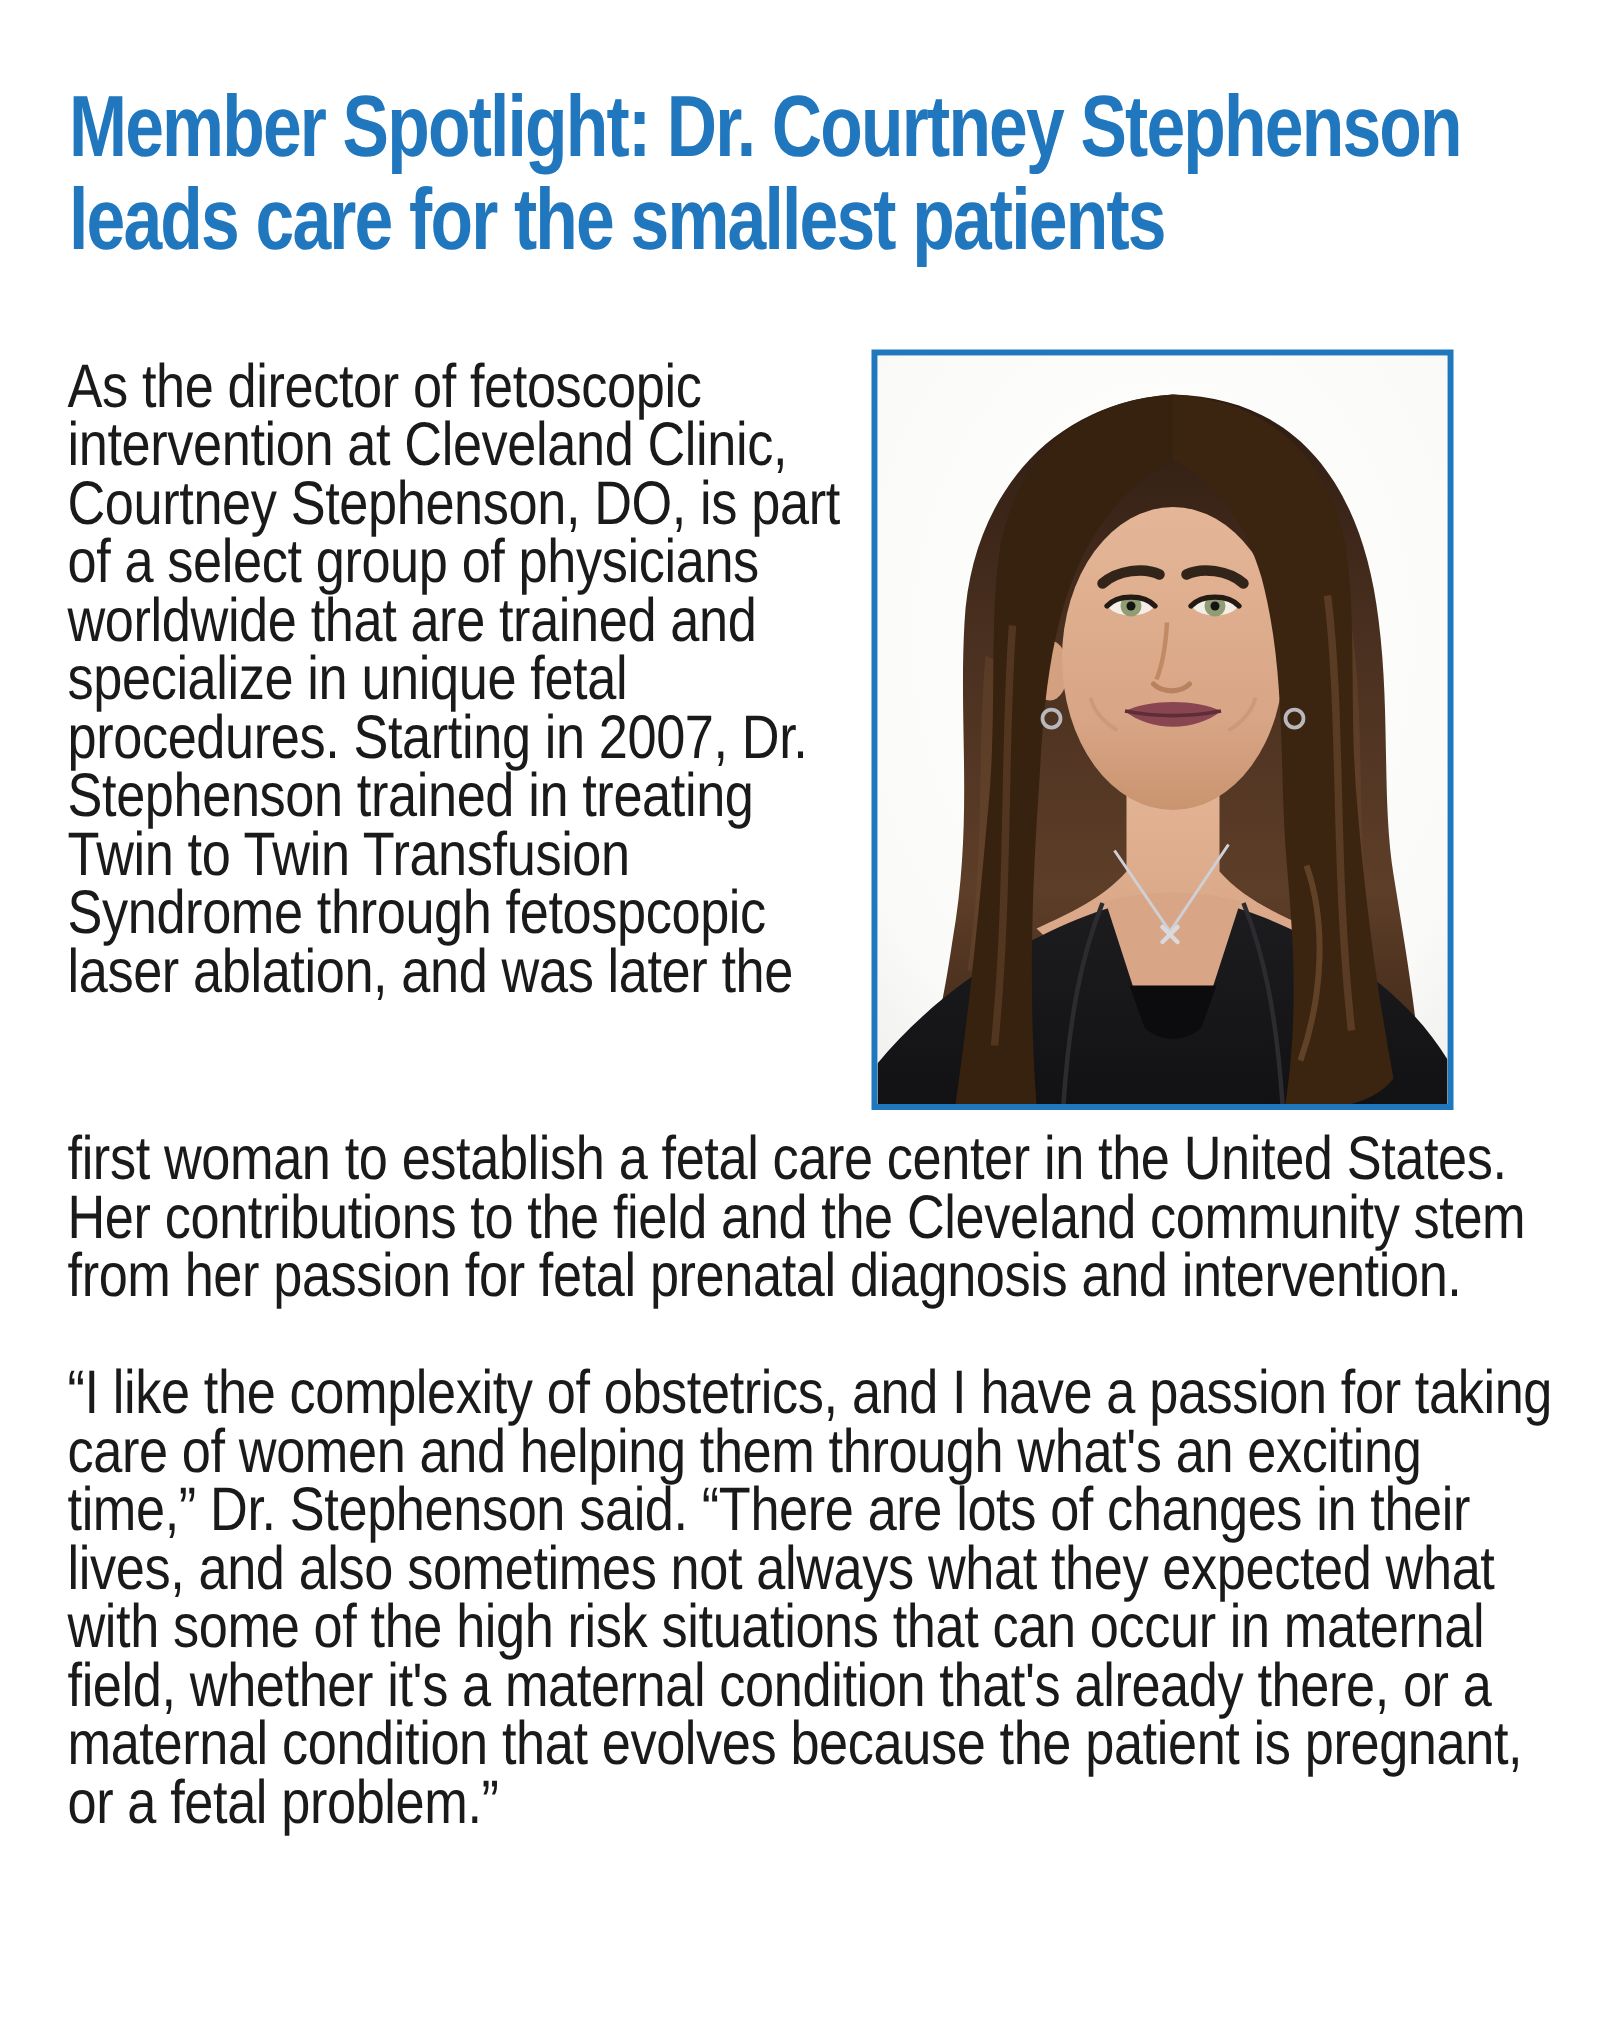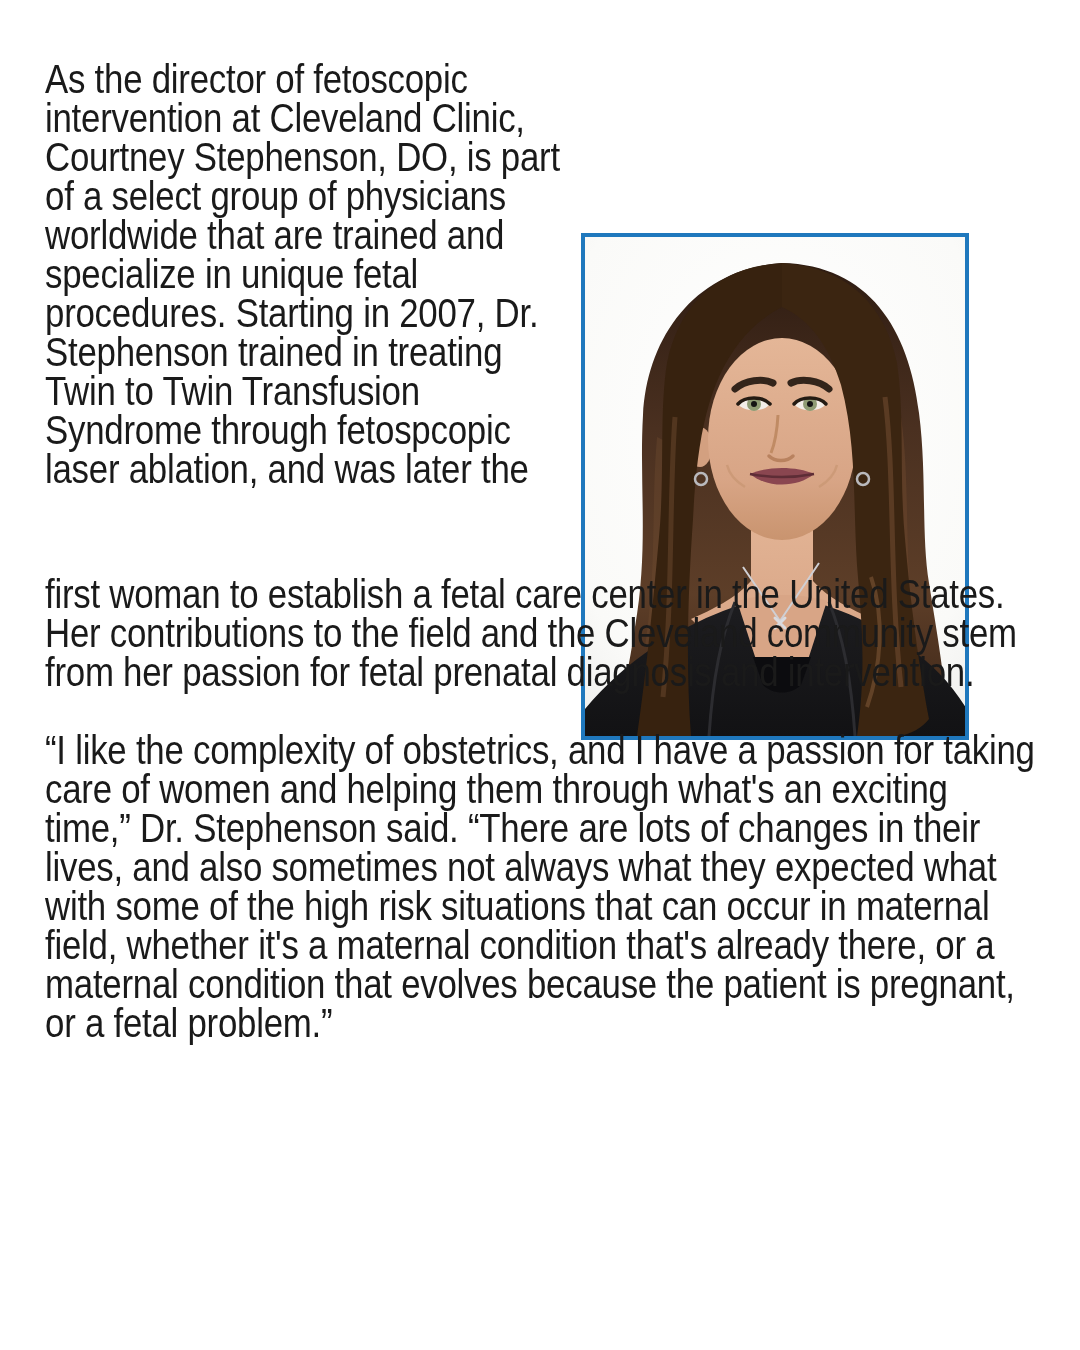--- a/index.html
+++ b/index.html
@@ -54,20 +54,24 @@
     background:#fcfcfb;
     overflow:hidden;
   }
   figure.photo svg { display:block; width:380px; height:499px; }
 </style>
 </head>
 <body>
 
 <div class="page">
 
+  <h1 class="headline">
+    <span class="headline-line">Member Spotlight: Dr. Courtney Stephenson</span>
+    <span class="headline-line">leads care for the smallest patients</span>
+  </h1>
 
   <figure class="photo">
     <svg viewBox="0 0 380 499" xmlns="http://www.w3.org/2000/svg">
       <defs>
         <radialGradient id="bgG" cx="50%" cy="38%" r="85%">
           <stop offset="0%" stop-color="#ffffff"></stop>
           <stop offset="70%" stop-color="#fafaf8"></stop>
           <stop offset="100%" stop-color="#ebebe9"></stop>
         </radialGradient>
         <linearGradient id="hairG" x1="0" y1="0" x2="0" y2="1">

